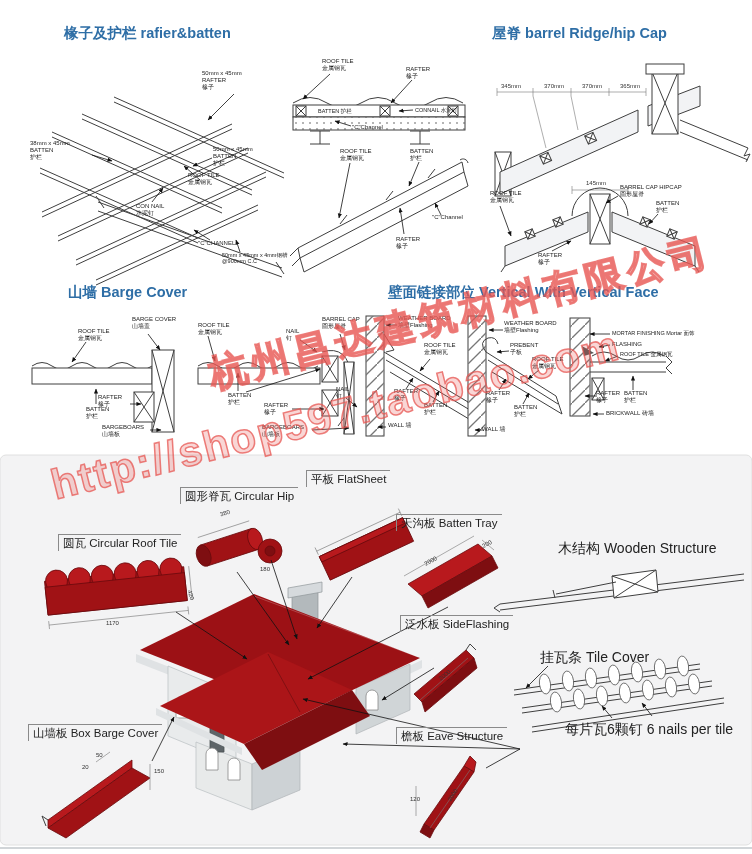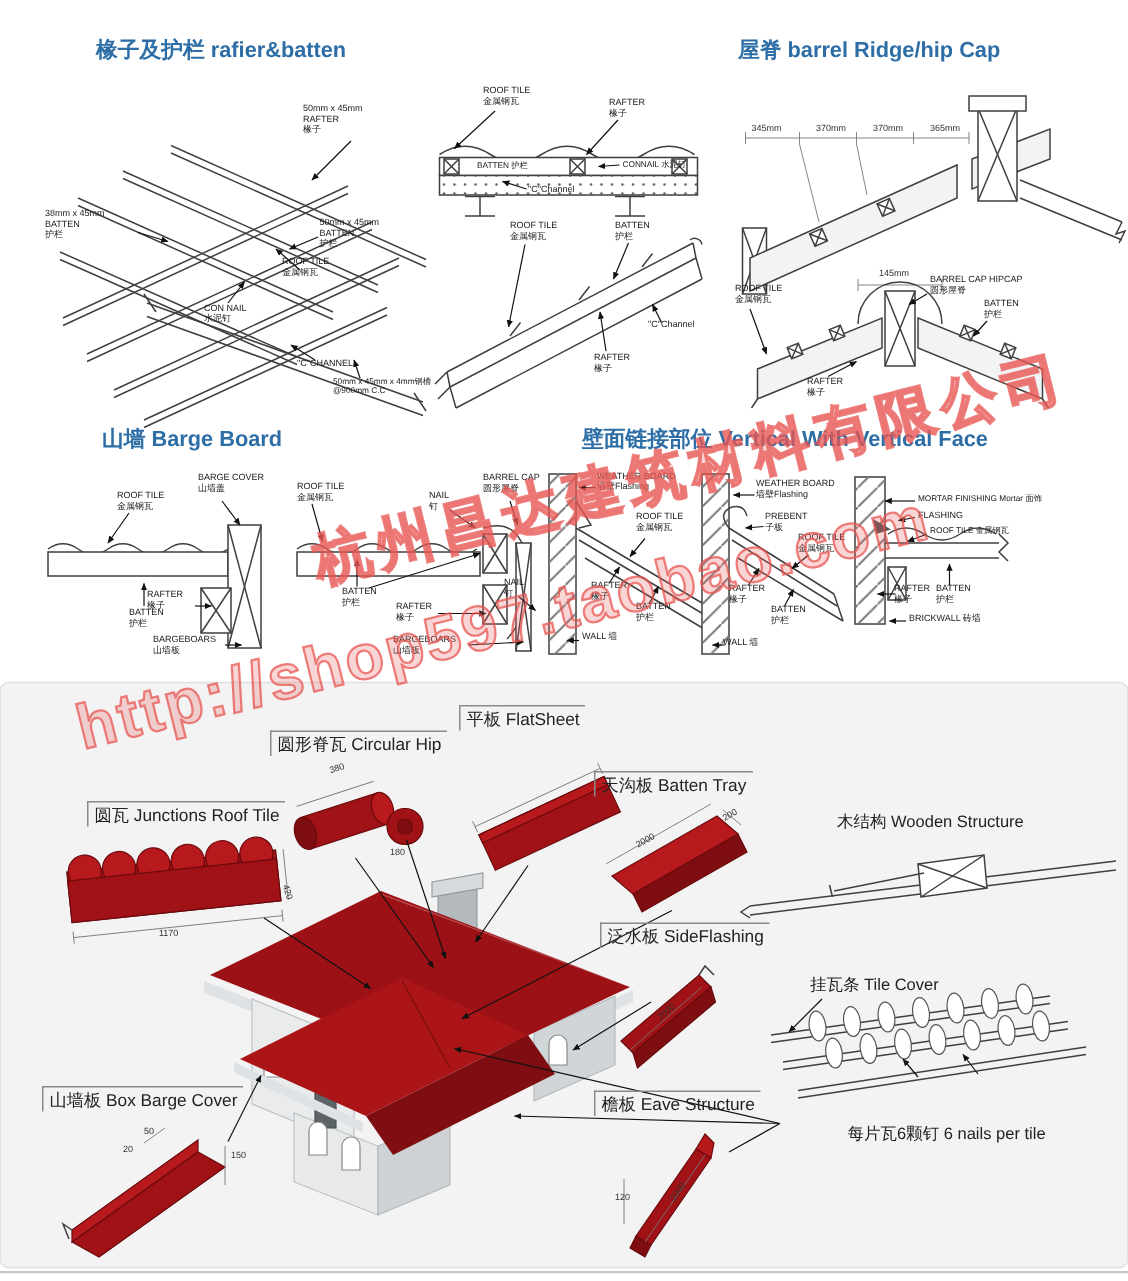--- a/index.html
+++ b/index.html
@@ -6,21 +6,21 @@
   .page{position:relative;width:752px;height:854px;background:#fff;overflow:hidden;
         font-family:"Liberation Sans",sans-serif;}
   svg.art{position:absolute;left:0;top:0;}
   .h{position:absolute;font-size:14.5px;font-weight:bold;color:#2e6ea6;white-space:nowrap;}
   .t{position:absolute;font-size:6px;line-height:1.18;color:#1c1c1c;white-space:pre-line;}
   .one{white-space:nowrap;}
   .sp{font-size:5.5px;}
   .dm{position:absolute;font-size:6px;color:#333;white-space:nowrap;}
   .bl{position:absolute;font-size:11.5px;color:#222;border-top:1px solid #8a8a8a;
       border-left:1px solid #8a8a8a;padding:1px 4px 0 4px;white-space:nowrap;}
-  .bp{position:absolute;font-size:11px;color:#222;white-space:nowrap;}
+  .bp{position:absolute;font-size:14px;color:#222;white-space:nowrap;}
   .wm{position:absolute;font-weight:bold;color:rgba(233,90,86,0.25);
       -webkit-text-stroke:1.5px rgba(231,86,82,0.75);
       transform:rotate(-14deg);transform-origin:0 50%;pointer-events:none;z-index:5;}
   .wm1{left:210px;top:350px;font-size:38px;letter-spacing:5px;}
   .wm2{left:52px;top:462px;font-size:42px;letter-spacing:2px;}
   
   .ln{stroke:#3f3f3f;stroke-width:1;fill:none;}
   .fw{fill:#fff;stroke:#3f3f3f;stroke-width:1;}
   .fp{fill:#f2f3f5;stroke:#3f3f3f;stroke-width:1;}
   .ld{stroke:#111;stroke-width:0.8;fill:none;}
@@ -460,21 +460,21 @@
       <line x1="152" y1="761" x2="174" y2="717" marker-end="url(#ar)"></line>
     </g>
   </g>
 </svg>
 
 <div class="wm wm1">杭州昌达建筑材料有限公司</div>
 <div class="wm wm2">http://shop597.taobao.com</div>
 
 <div class="h" style="left:492px;top:24px">屋脊  barrel Ridge/hip Cap</div>
 <div class="h" style="left:64px;top:24px">椽子及护栏  rafier&amp;batten</div>
-<div class="h" style="left:68px;top:283px">山墙  Barge Board</div>
+<div class="h" style="left:68px;top:283px">山墙  Barge Cover</div>
 <div class="h" style="left:388px;top:283px">壁面链接部位   Vertical With Vertical Face</div>
 
 <div class="t" style="left:30px;top:140px">38mm x 45mm
 BATTEN
 护栏</div>
 <div class="t" style="left:202px;top:70px">50mm x 45mm
 RAFTER
 椽子</div>
 <div class="t" style="left:213px;top:146px">50mm x 45mm
 BATTEN
@@ -571,27 +571,27 @@
 <div class="t sp one" style="left:620px;top:351px">ROOF TILE 金属钢瓦</div>
 <div class="t" style="left:596px;top:390px">RAFTER
 椽子</div>
 <div class="t" style="left:624px;top:390px">BATTEN
 护栏</div>
 <div class="t one" style="left:606px;top:410px">BRICKWALL 砖墙</div>
 
 <div class="bl" style="left:180px;top:487px">圆形脊瓦 Circular Hip</div>
 <div class="bl" style="left:306px;top:470px">平板 FlatSheet</div>
 <div class="bl" style="left:396px;top:514px">天沟板 Batten Tray</div>
-<div class="bl" style="left:58px;top:534px">圆瓦 Junctions Roof Tile</div>
+<div class="bl" style="left:58px;top:534px">圆瓦 Circular Roof Tile</div>
 <div class="bp" style="left:558px;top:540px">木结构 Wooden Structure</div>
 <div class="bl" style="left:400px;top:615px">泛水板 SideFlashing</div>
 <div class="bp" style="left:540px;top:649px">挂瓦条 Tile Cover</div>
 <div class="bl" style="left:28px;top:724px">山墙板 Box Barge Cover</div>
 <div class="bl" style="left:396px;top:727px">檐板 Eave Structure</div>
-<div class="bp" style="left:565px;top:748px">每片瓦6颗钉   6 nails per tile</div>
+<div class="bp" style="left:565px;top:721px">每片瓦6颗钉   6 nails per tile</div>
 
 <div class="dm" style="left:106px;top:620px">1170</div>
 <div class="dm" style="left:186px;top:592px;transform:rotate(72deg)">420</div>
 <div class="dm" style="left:220px;top:510px;transform:rotate(-18deg)">380</div>
 <div class="dm" style="left:260px;top:566px">180</div>
 <div class="dm" style="left:424px;top:558px;transform:rotate(-29deg)">2000</div>
 <div class="dm" style="left:482px;top:541px;transform:rotate(-29deg)">200</div>
 <div class="dm" style="left:438px;top:672px;transform:rotate(-40deg)">2000</div>
 <div class="dm" style="left:446px;top:792px;transform:rotate(-57deg)">2000</div>
 <div class="dm" style="left:410px;top:796px">120</div>

